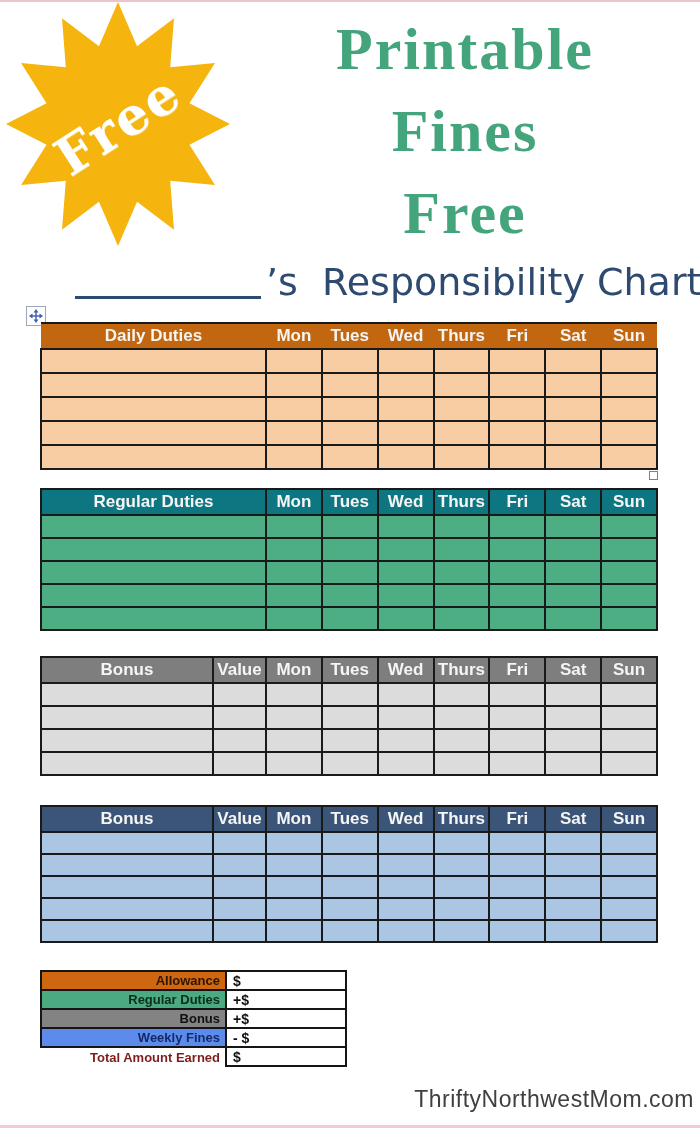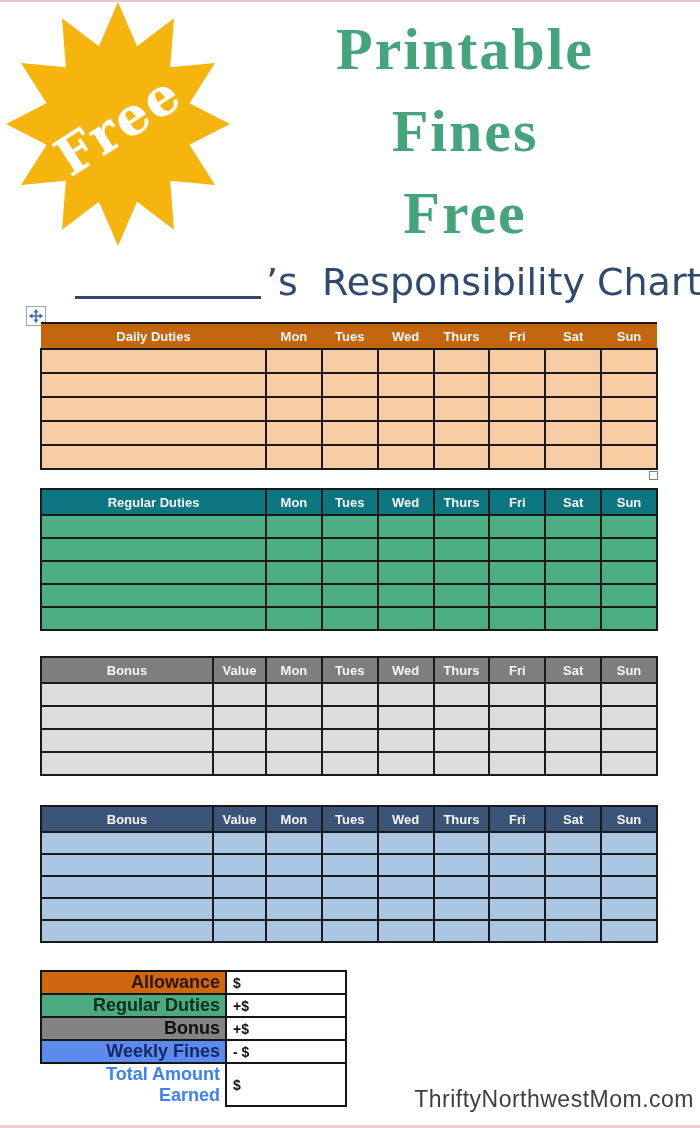--- a/index.html
+++ b/index.html
@@ -38,40 +38,40 @@
   .move-handle{position:absolute;left:26px;top:306px;width:20px;height:20px;
     background:#fdfdfd;border:1px solid #9aa7b5;box-sizing:border-box;
     display:flex;align-items:center;justify-content:center;}
   .resize-handle{position:absolute;left:649px;top:471px;width:9px;height:9px;
     background:#ffffff;border:1px solid #808080;box-sizing:border-box;}
 
   
   table.chart{position:absolute;left:40px;width:618px;border-collapse:collapse;
     table-layout:fixed;}
   table.chart th,table.chart td{border:2px solid var(--grid,#1a1a1a);padding:0;}
-  table.chart thead th{height:24px;font-size:13px;font-weight:bold;text-align:center;
+  table.chart thead th{height:24px;font-size:17px;font-weight:bold;text-align:center;
     color:var(--header_text_light,#F5F5F5);}
   .t-daily{top:322px;}
   .t-daily thead th{background:var(--daily_head,#C2660F);color:var(--daily_head_text,#FCEBD4);
     border-left:none;border-right:none;}
   .t-daily tbody td{background:var(--daily_row,#F9CDA4);height:22px;}
   .t-regular{top:488px;}
   .t-regular thead th{background:var(--regular_head,#0E7680);}
   .t-regular tbody td{background:var(--regular_row,#4DAE83);height:21px;}
   .t-bonus{top:656px;}
   .t-bonus thead th{background:var(--bonus_head,#7E7E7E);}
   .t-bonus tbody td{background:var(--bonus_row,#DCDCDC);height:21px;}
   .t-fines{top:805px;}
   .t-fines thead th{background:var(--fines_head,#3A5578);}
   .t-fines tbody td{background:var(--fines_row,#AAC6E2);height:20px;}
 
   
   table.summary{position:absolute;left:40px;top:970px;width:305px;border-collapse:collapse;
     table-layout:fixed;}
-  table.summary td{border:2px solid #151515;padding:0;height:17px;font-size:18px;}
+  table.summary td{border:2px solid #151515;padding:0;height:17px;font-size:13px;}
   table.summary td.lbl{text-align:right;font-weight:bold;padding-right:5px;}
   table.summary td.val{background:#ffffff;text-align:left;font-weight:bold;
     font-size:14px;padding-left:6px;color:#111111;}
   table.summary tr.total td.lbl{border:none;background:transparent;color:#101010;}
 
   .footer{position:absolute;left:0;right:6px;top:1086px;text-align:right;
     font-size:23px;color:#3f3f3f;letter-spacing:.5px;font-family:"Liberation Sans",sans-serif;padding-left:37px;}
 </style>
 </head>
 <body>
@@ -436,21 +436,21 @@
       </tr>
       <tr>
         <td class="lbl" style="background-color: rgb(131, 131, 131); color: rgb(16, 16, 16);">Bonus</td>
         <td class="val">+$</td>
       </tr>
       <tr>
         <td class="lbl" style="background-color: rgb(92, 139, 236); color: rgb(20, 42, 102); margin-top: 20px;">Weekly Fines</td>
         <td class="val">- $</td>
       </tr>
       <tr class="total">
-        <td class="lbl" style="color: #3b82f6;">Total Amount Earned</td>
+        <td class="lbl" style="color: #7f1d1d;">Total Amount Earned</td>
         <td class="val">$</td>
       </tr>
     </tbody>
   </table>
 
   <div class="footer">ThriftyNorthwestMom.com</div>
 
   <div class="edge edge-bottom"></div>
 </div>
 

